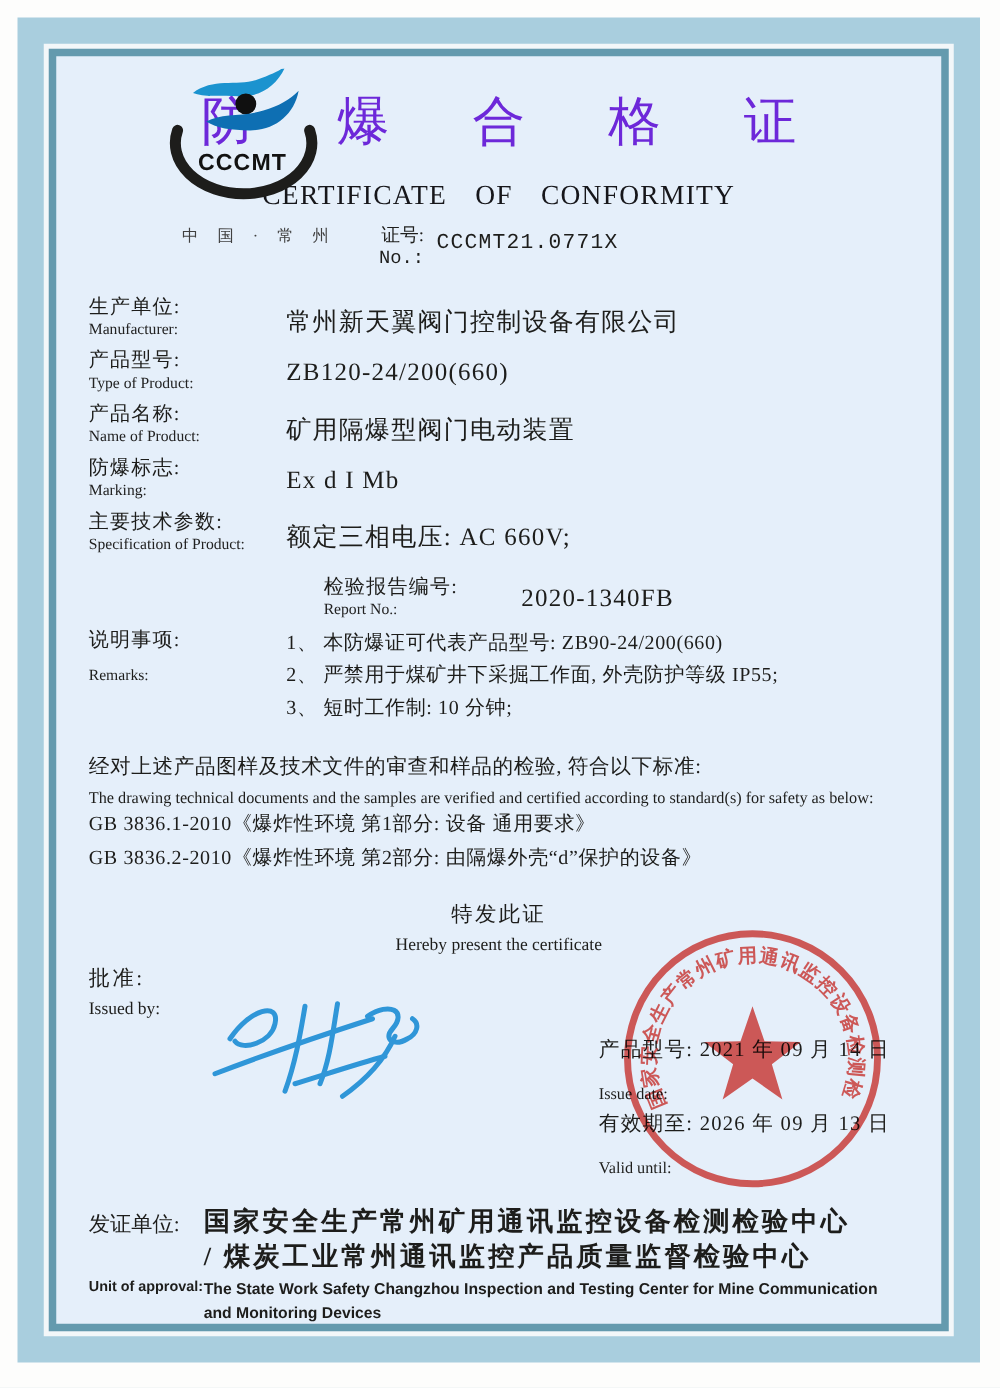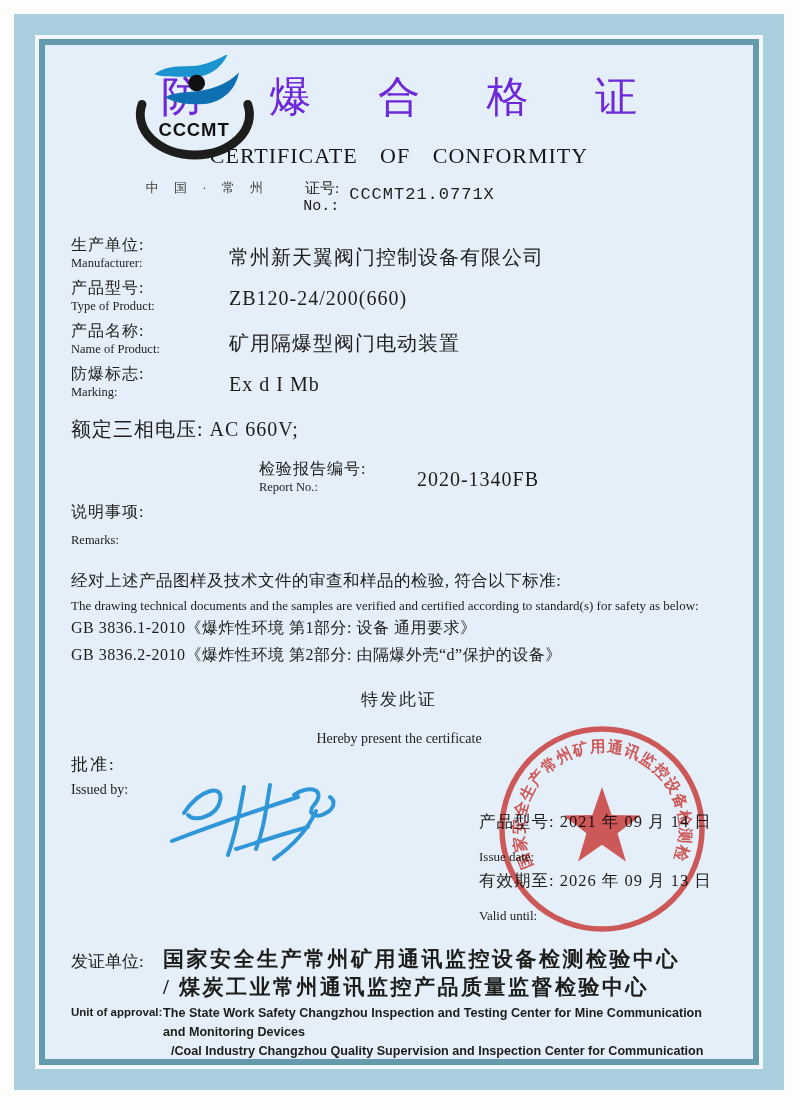--- a/index.html
+++ b/index.html
@@ -52,21 +52,21 @@
 
   
   .standards { margin-top: 22px; }
   .standards .intro-cn { font-size: 16.5px; letter-spacing: 0.5px; }
   .standards .intro-en { font-size: 13px; margin-top: 6px; }
   .standards .std-line { font-size: 16px; line-height: 27px; letter-spacing: 0.5px; }
 
   
   .present { margin-top: 20px; text-align: center; }
   .present .cn { font-size: 17px; letter-spacing: 2px; }
-  .present .en { font-size: 14px; margin-top: 20px; }
+  .present .en { font-size: 14px; margin-top: 6px; }
   .issue-area { position: relative; height: 190px; margin-top: 6px; }
   .approve .cn { font-size: 17px; letter-spacing: 2px; }
   .approve .en { font-size: 14px; margin-top: 6px; }
   .signature { position: absolute; left: 95px; top: 18px; }
   .dates { position: absolute; left: 408px; top: 58px; }
   .date-line .cn { font-size: 16.5px; letter-spacing: 1px; }
   .date-line .en { font-size: 13px; margin: 16px 0 5px 0; }
   .stamp { position: absolute; left: 425px; top: -30px; opacity: 0.85; mix-blend-mode: multiply; }
 
   
@@ -134,34 +134,43 @@
         <div class="field-value">矿用隔爆型阀门电动装置</div>
       </div>
       <div class="field-row">
         <div class="field-label">
           <div class="cn">防爆标志:</div>
           <div class="en">Marking:</div>
         </div>
         <div class="field-value">Ex d I Mb</div>
       </div>
       <div class="field-row">
+        <div class="field-label">
+          <div class="cn">主要技术参数:</div>
+          <div class="en">Specification of Product:</div>
+        </div>
         <div class="field-value">额定三相电压: AC 660V;</div>
       </div>
       <div class="field-row gap-top">
         <div class="field-label">
           <div class="cn">检验报告编号:</div>
           <div class="en">Report No.:</div>
         </div>
         <div class="field-value">2020-1340FB</div>
       </div>
 
       <div class="remarks-row">
         <div class="remarks-label">
           <div class="cn">说明事项:</div>
           <div class="en">Remarks:</div>
+        </div>
+        <div class="remarks-items">
+          <div>1、 本防爆证可代表产品型号: ZB90-24/200(660)</div>
+          <div>2、 严禁用于煤矿井下采掘工作面, 外壳防护等级 IP55;</div>
+          <div>3、 短时工作制: 10 分钟;</div>
         </div>
       </div>
     </div>
 
     <div class="standards">
       <div class="intro-cn">经对上述产品图样及技术文件的审查和样品的检验, 符合以下标准:</div>
       <div class="intro-en">The drawing technical documents and the samples are verified and certified according to standard(s) for safety as below:</div>
       <div class="std-line">GB 3836.1-2010《爆炸性环境 第1部分: 设备 通用要求》</div>
       <div class="std-line">GB 3836.2-2010《爆炸性环境 第2部分: 由隔爆外壳“d”保护的设备》</div>
     </div>

